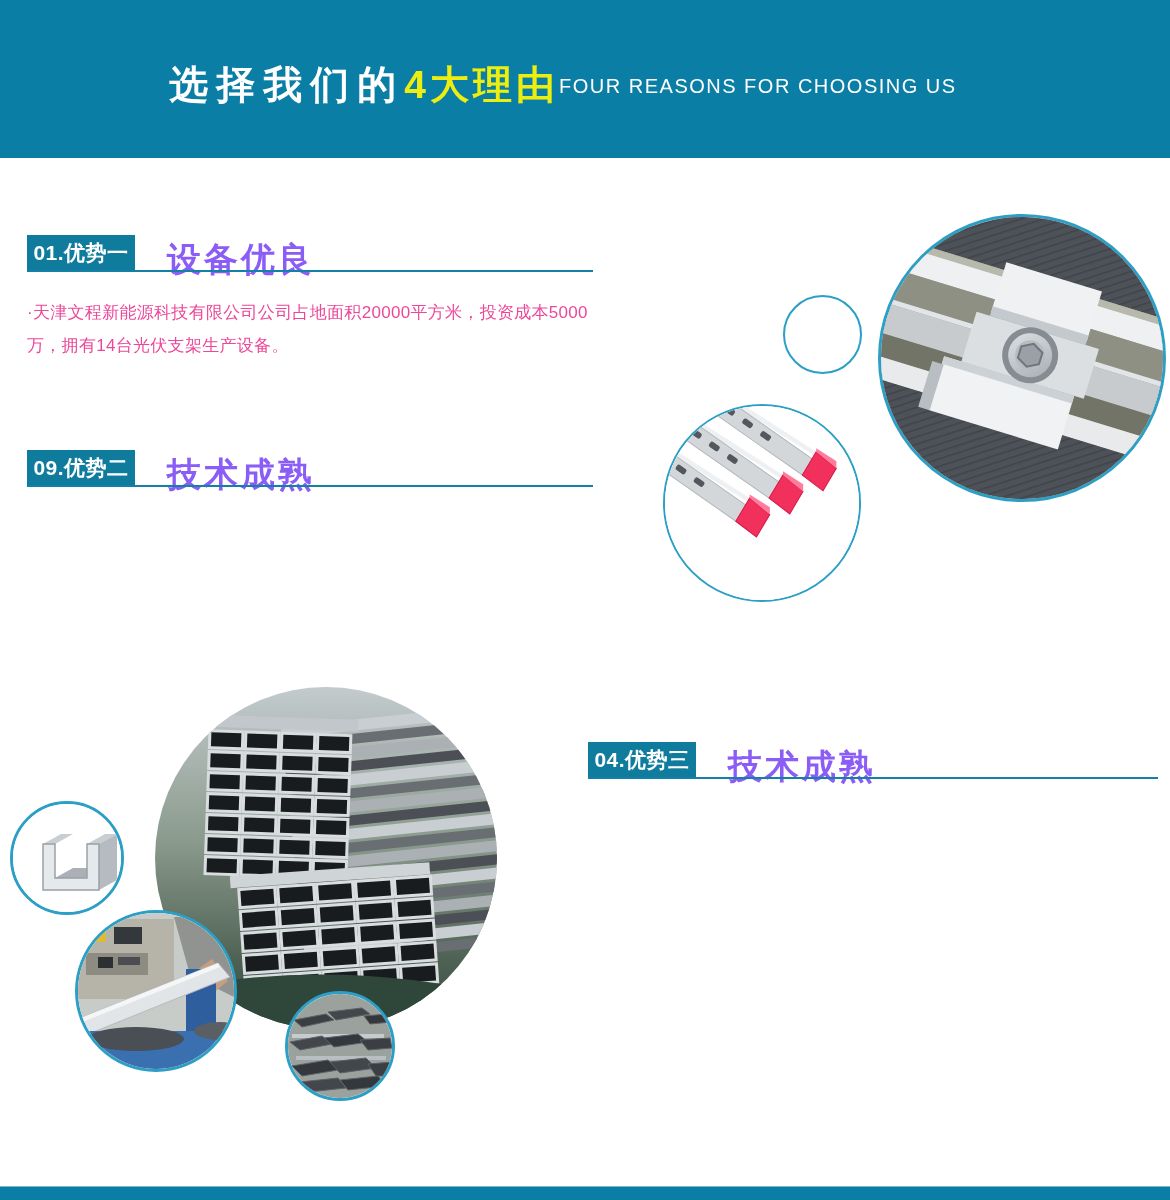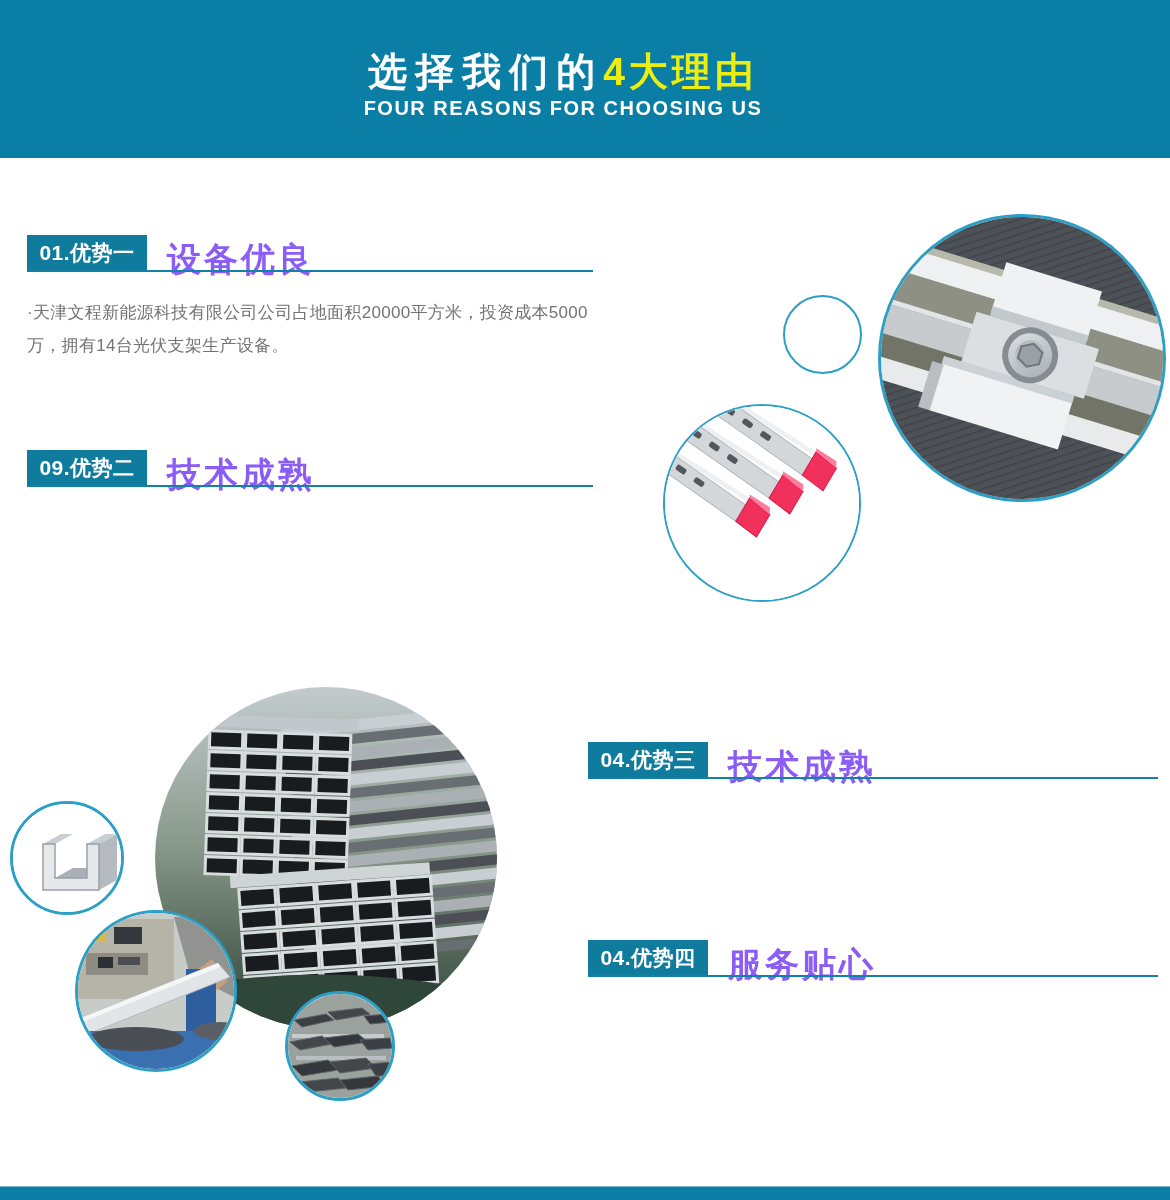--- a/index.html
+++ b/index.html
@@ -8,48 +8,48 @@
     background:#ffffff;
     font-family:"Liberation Sans","DejaVu Sans",sans-serif;
   }
   
   .banner{
     position:absolute;left:0;top:0;width:1170px;height:158px;
     background:#0a7ea4;
   }
   .banner-inner{
     width:100%;height:100%;box-sizing:border-box;
-    display:flex;flex-direction:column;align-items:center;justify-content:center;
+    display:flex;align-items:center;justify-content:center;
     padding-right:44px;padding-top:12px;
   }
   .banner-title{
     font-size:39px;font-weight:bold;letter-spacing:8px;line-height:1.15;
     color:#ffffff;white-space:nowrap;
   }
   .banner-title .hl{color:#edee10;letter-spacing:4px;}
   .banner-sub{
-    margin-top:3px;font-size:20px;font-weight:bold;letter-spacing:1.5px;
+    margin-top:3px;font-size:20px;font-weight:normal;letter-spacing:1.5px;
     color:#ffffff;white-space:nowrap;
   }
   
   .sec{position:absolute;}
   .sec-head{position:relative;height:37px;}
   .badge{
-    position:absolute;left:0;top:0;width:120px;height:35px;line-height:35px;
+    position:absolute;left:0;top:0;width:108px;height:35px;line-height:35px;
     background:#0f7c9e;color:#ffffff;text-align:center;
     font-size:21px;font-weight:bold;letter-spacing:0.5px;
   }
   .rule{position:absolute;left:0;top:35px;height:2px;background:#1480a8;}
   .sec-title{
     position:absolute;left:140px;top:2px;
     font-size:34px;font-weight:bold;color:#8b5cf6;letter-spacing:3px;white-space:nowrap;
   }
   .sec-body{
     position:relative;margin-top:24px;
-    font-size:17px;line-height:33px;color:#737373;letter-spacing:0.3px;
+    font-size:17px;line-height:33px;color:#ec4899;letter-spacing:0.3px;
     white-space:pre-line;
   }
   #sec1{left:27px;top:235px;width:566px;}
   #sec2{left:27px;top:450px;width:566px;}
   #sec3{left:588px;top:742px;width:572px;}
   #sec4{left:588px;top:940px;width:572px;}
   #sec1 .rule,#sec2 .rule{width:566px;}
   #sec3 .rule,#sec4 .rule{width:570px;}
   #sec1 .sec-body,#sec2 .sec-body{width:585px;}
   #sec3 .sec-body,#sec4 .sec-body{width:582px;}
@@ -104,25 +104,20 @@
 
 <div class="sec" id="sec3">
   <div class="sec-head">
     <div class="badge">04.优势三</div>
     <div class="sec-title">技术成熟</div>
     <div class="rule"></div>
   </div>
 </div>
 
 <div class="sec" id="sec4">
-  <div class="sec-head">
-    <div class="badge">04.优势四</div>
-    <div class="sec-title">服务贴心</div>
-    <div class="rule"></div>
-  </div>
 </div>
 
 <div class="circle ring3" id="c-clamp">
   <svg viewBox="0 0 282 282" preserveAspectRatio="xMidYMid slice">
     <defs>
       <pattern id="panelHatch" width="7" height="7" patternUnits="userSpaceOnUse" patternTransform="rotate(55)">
         <rect width="7" height="7" fill="#4d5158"></rect>
         <line x1="0" y1="0" x2="0" y2="7" stroke="#404449" stroke-width="3"></line>
       </pattern>
       <linearGradient id="boltGrad" x1="0" y1="0" x2="1" y2="1">

